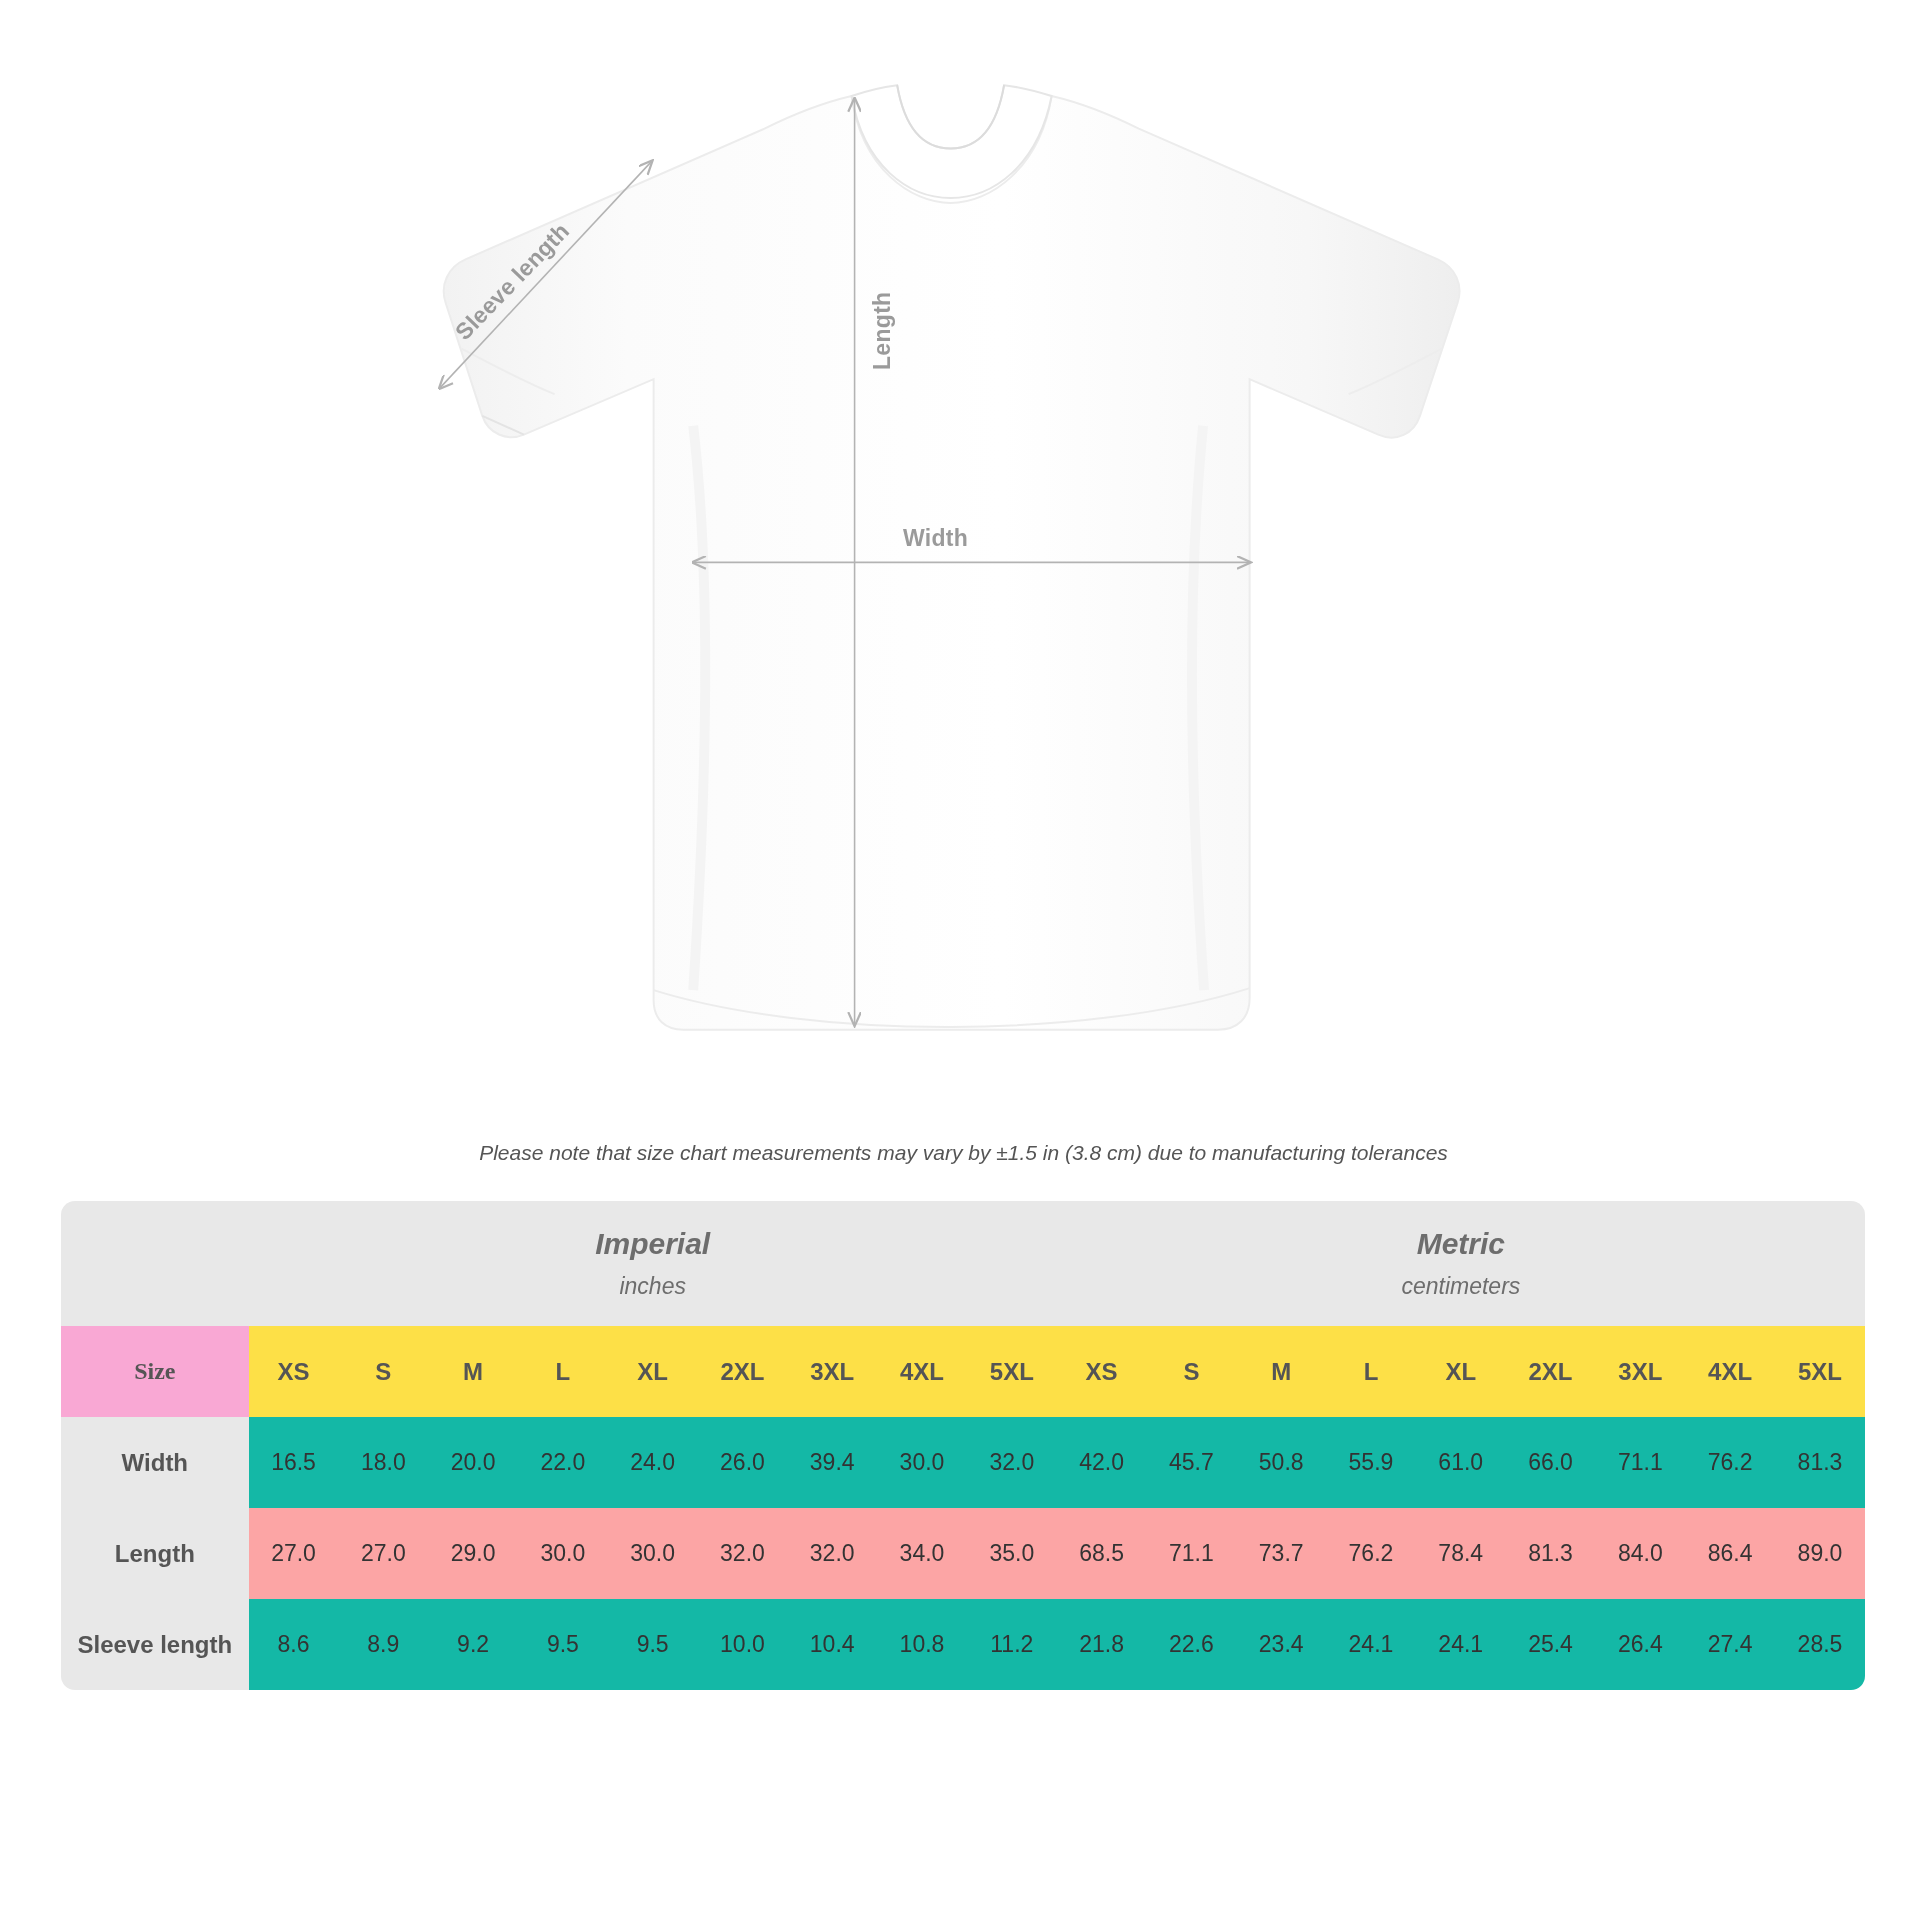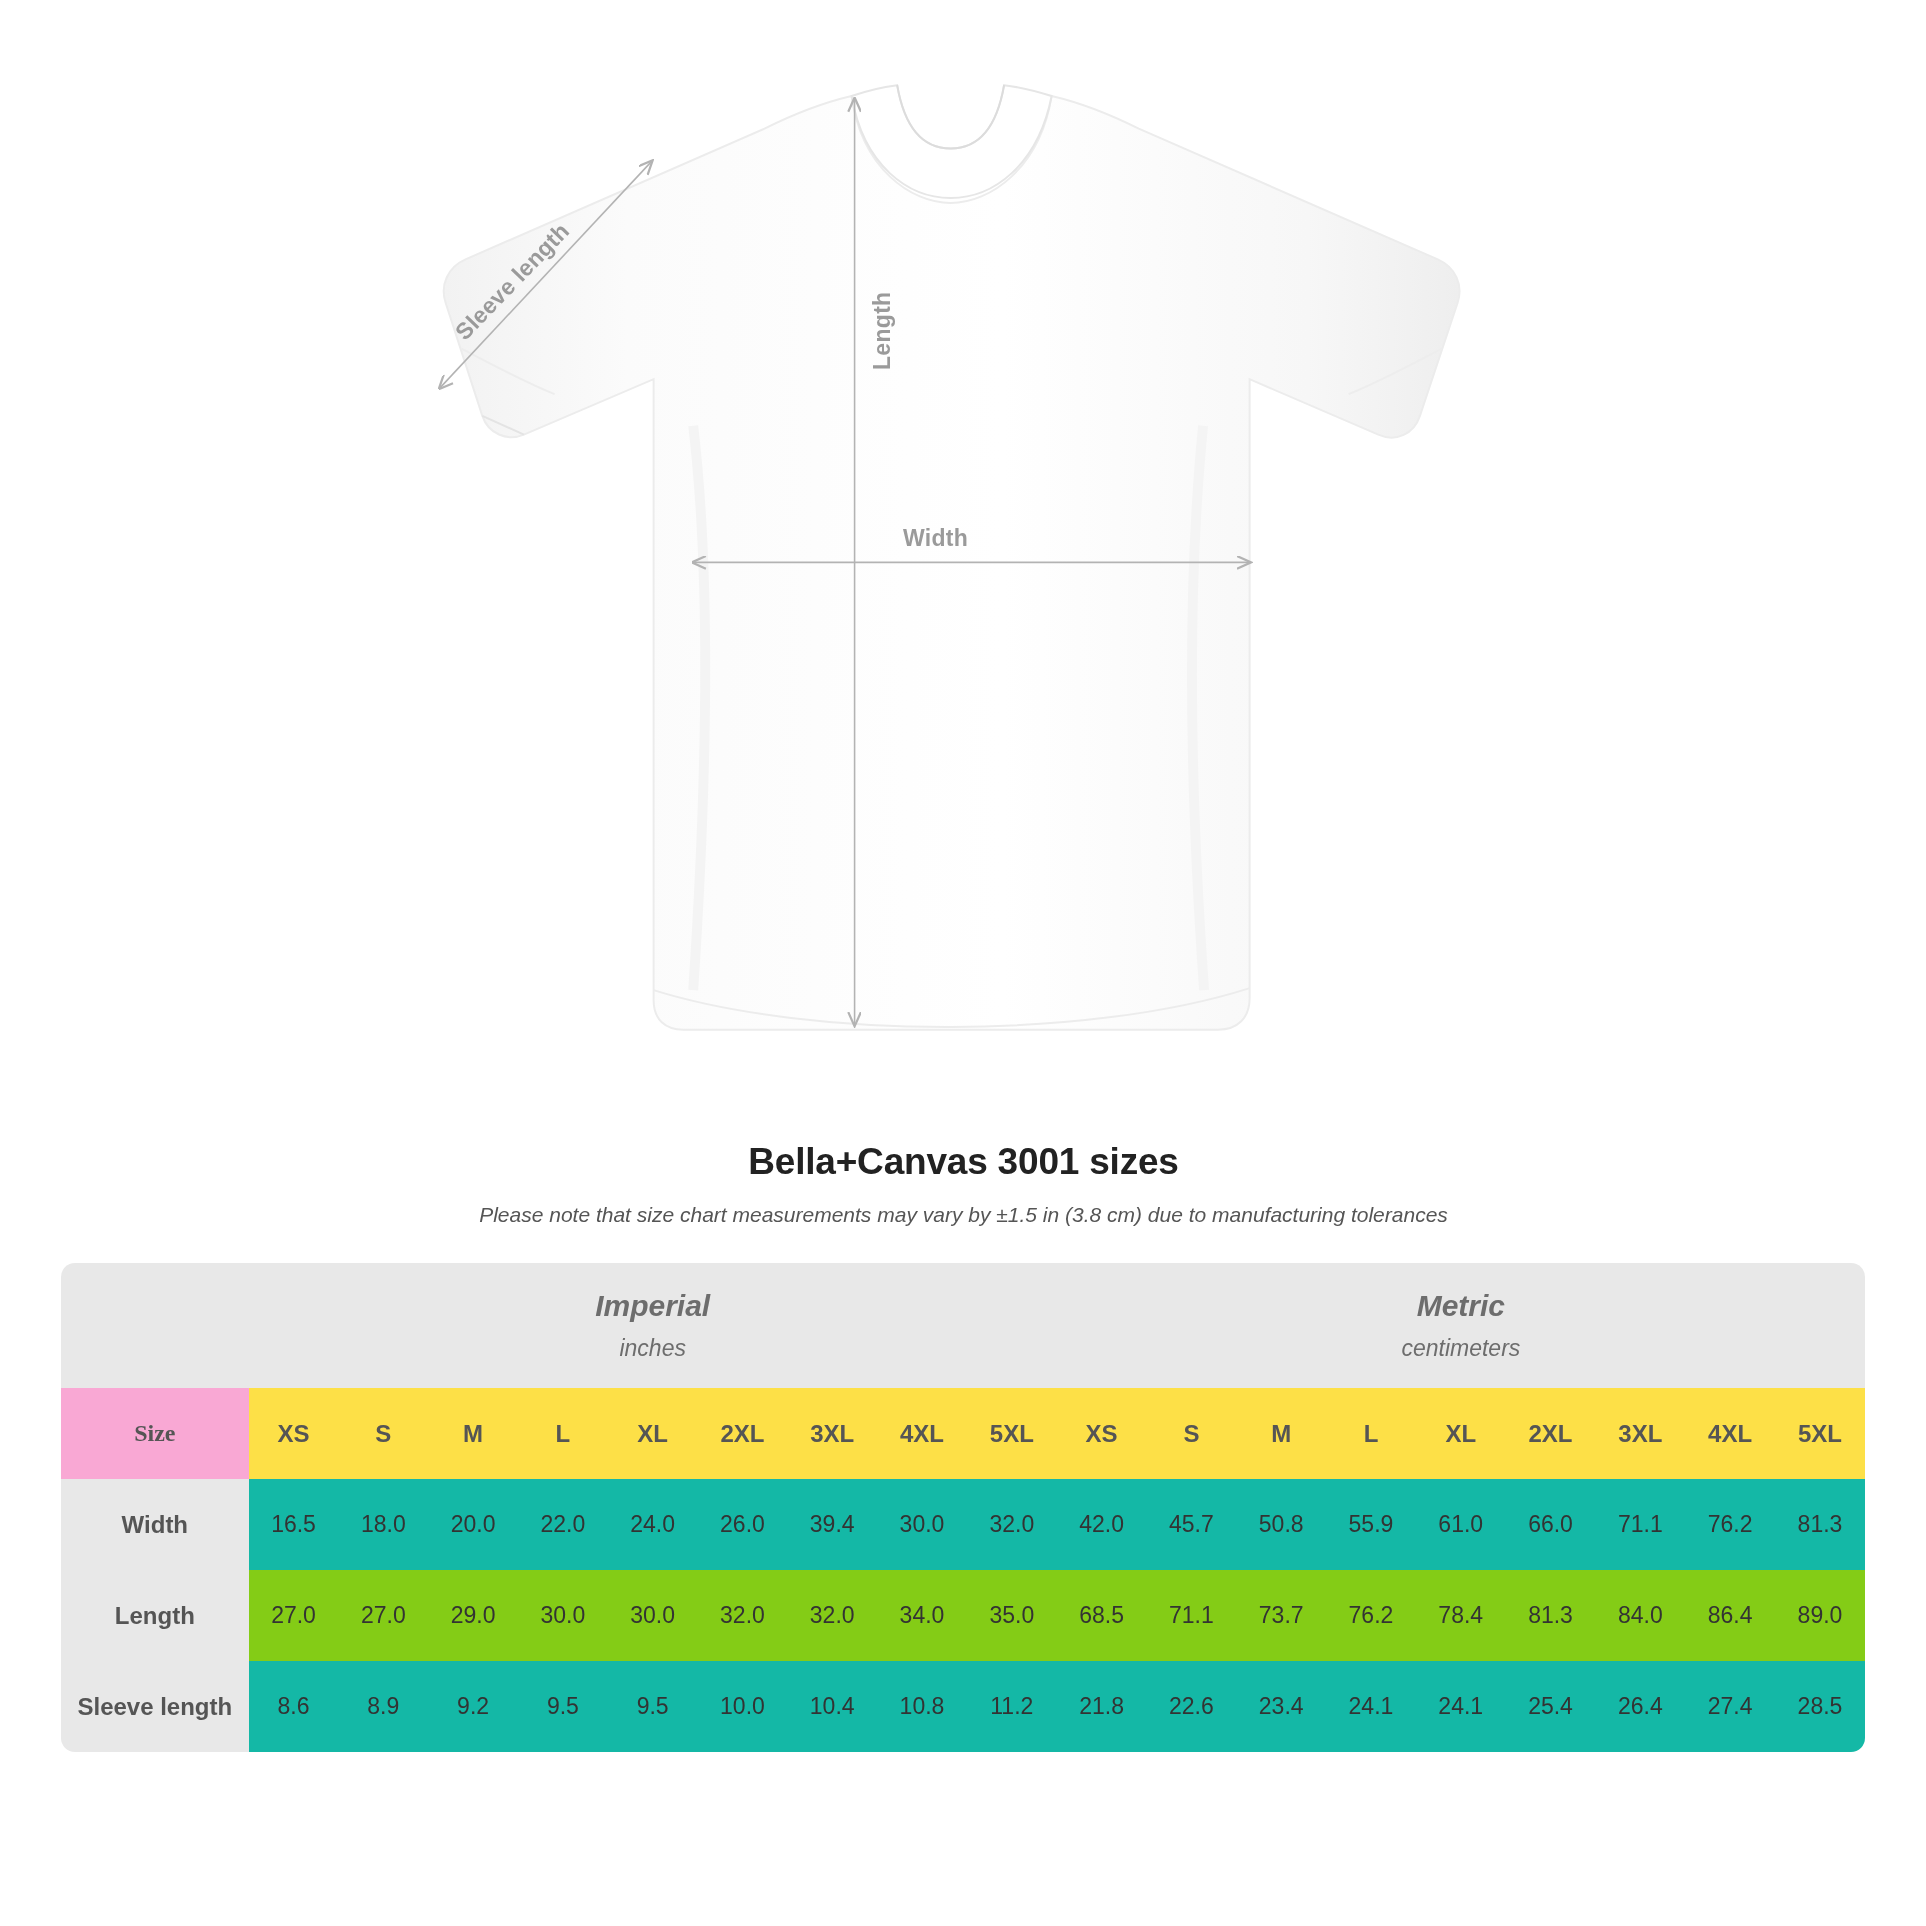--- a/index.html
+++ b/index.html
@@ -117,21 +117,21 @@
     color: #555555;
   }
   .sizes-row td.label-cell {
     background: #f9a8d4;
     font-family: Liberation Serif, serif;
   }
   .data-row td {
     height: 89px;
     font-size: 23px;
     color: #333333;
-    background: #84cc16;
+    background: #fca5a5;
     border-top: 1px solid #eaeaea;
   }
   .data-row.alt td {
     background: #14b8a6;
   }
   .data-row td.label-cell {
     font-weight: bold;
     color: #555555;
     font-size: 24px;
     background: #e8e8e8;
@@ -205,21 +205,20 @@
 
       <line x1="444" y1="392" x2="658" y2="163" stroke="#b3b3b3" stroke-width="1.6" marker-start="url(#arrTail)" marker-end="url(#arrHead)"></line>
     </svg>
 
     <div class="dim-label length">Length</div>
     <div class="dim-label width">Width</div>
     <div class="dim-label sleeve">Sleeve length</div>
   </div>
 
   <div class="title-block">
-    <h1 class="chart-title">Bella+Canvas 3001 sizes</h1>
     <div class="chart-note">Please note that size chart measurements may vary by ±1.5 in (3.8 cm) due to manufacturing tolerances</div>
   </div>
 
   <div class="table-wrap">
     <table class="size-table">
       <colgroup>
         <col class="col-first">
         <col class="col-cell">
           <col class="col-cell">
           <col class="col-cell">

